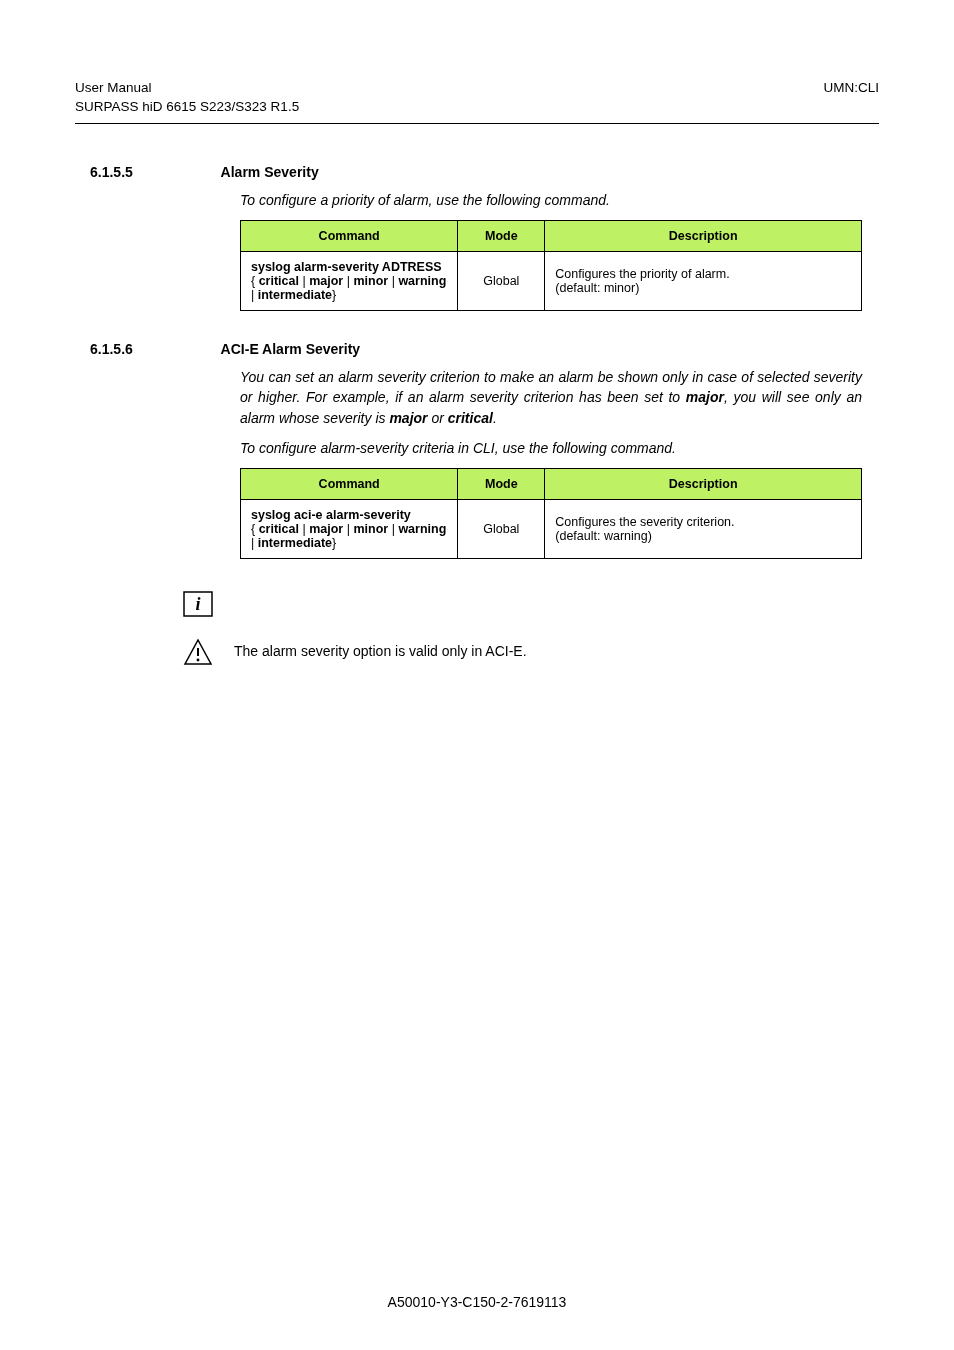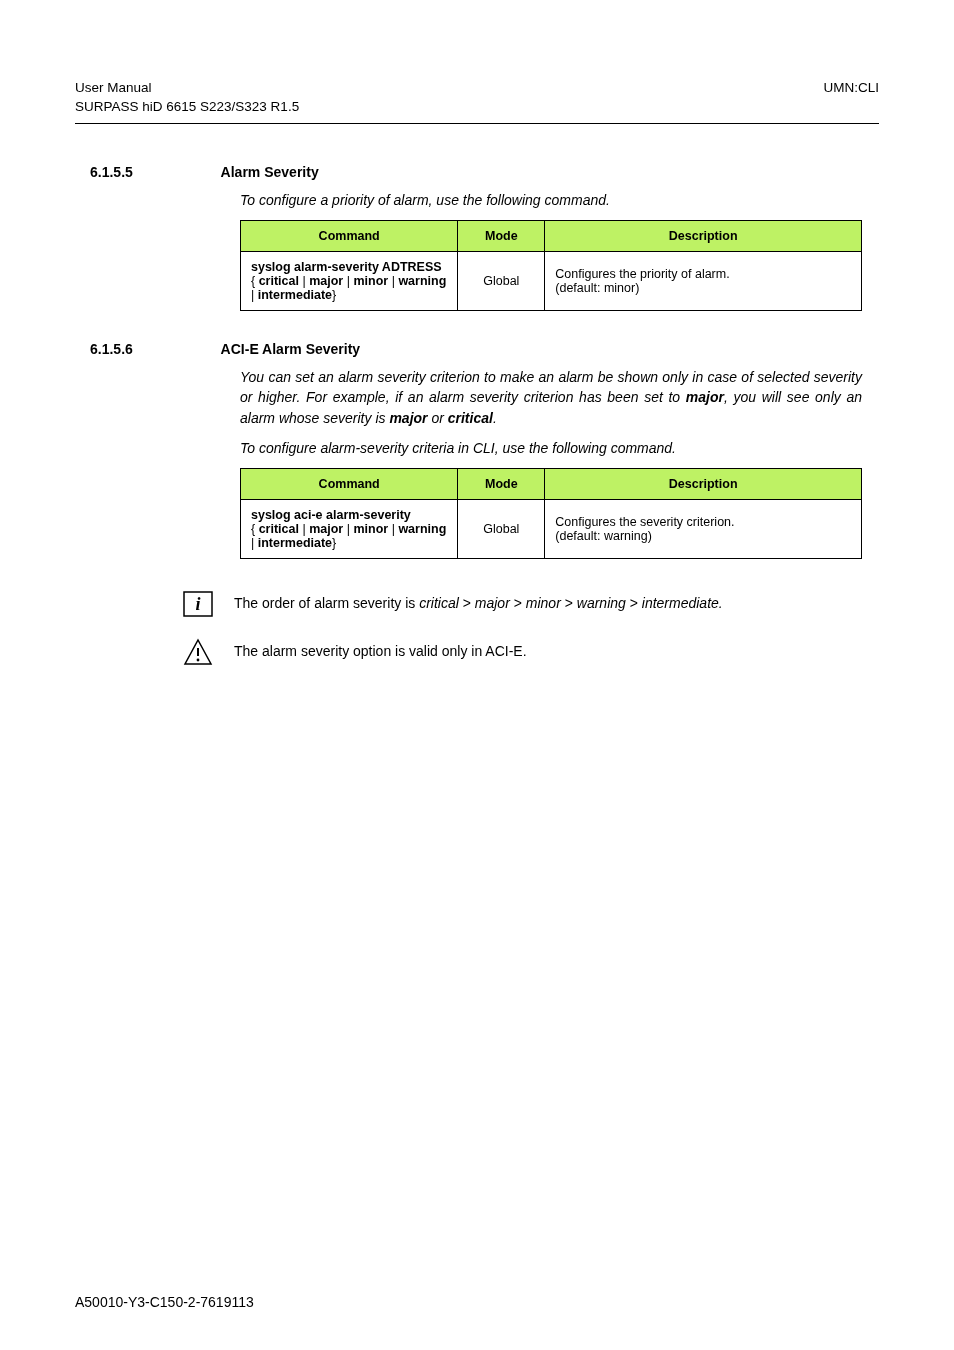--- a/index.html
+++ b/index.html
@@ -80,21 +80,21 @@
   }
   .note-icon svg, .caution-icon svg { display: block; }
   .note-text, .caution-text {
     font-size: 14px;
     line-height: 1.45;
     padding-top: 4px;
   }
   .footer {
     margin-top: auto;
     display: flex;
-    justify-content: flex-start;
+    justify-content: center;
     font-size: 14px;
     padding-top: 20px;
   }
   .italic { font-style: italic; }
   .bold { font-weight: bold; }
 </style>
 </head>
 <body>
 
 <div class="page">
@@ -195,24 +195,20 @@
         </tr>
       </tbody>
     </table>
 
     <div class="note-row">
       <div class="note-icon">
         <svg width="30" height="26" viewBox="0 0 30 26">
           <rect x="1" y="1" width="28" height="24" fill="none" stroke="#000" stroke-width="1.5"></rect>
           <text x="15" y="19" text-anchor="middle" font-family="Georgia, serif" font-size="18" font-weight="bold" font-style="italic" fill="#000">i</text>
         </svg>
-      </div>
-      <div class="note-text">
-        <span>The order of alarm severity is </span>
-        <span class="italic">critical</span><span> &gt; </span><span class="italic">major</span><span> &gt; </span><span class="italic">minor</span><span> &gt; </span><span class="italic">warning</span><span> &gt; </span><span class="italic">intermediate</span><span class="italic">.</span>
       </div>
     </div>
 
     <div class="caution-row">
       <div class="caution-icon">
         <svg width="30" height="28" viewBox="0 0 30 28">
           <polygon points="15,2 28,26 2,26" fill="none" stroke="#000" stroke-width="1.5"></polygon>
           <line x1="15" y1="10" x2="15" y2="18" stroke="#000" stroke-width="2"></line>
           <circle cx="15" cy="22" r="1.4" fill="#000"></circle>
         </svg>

